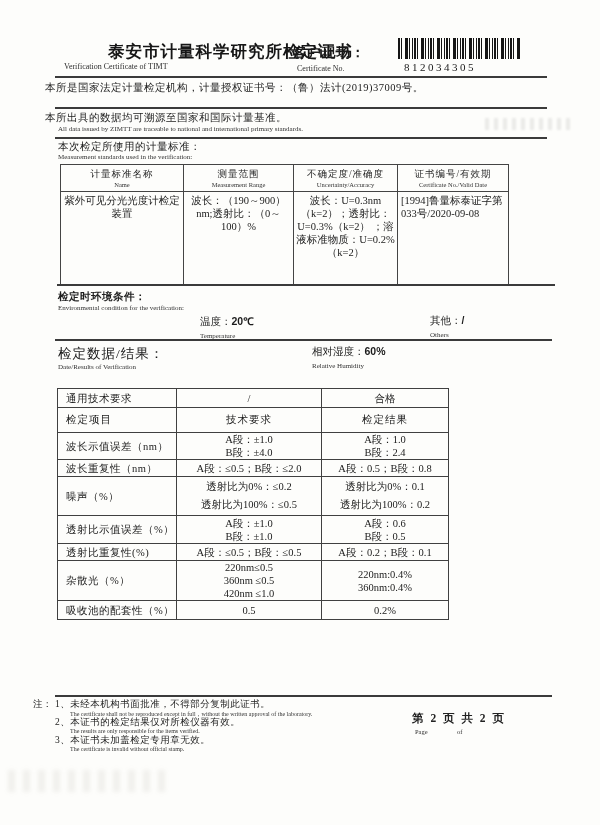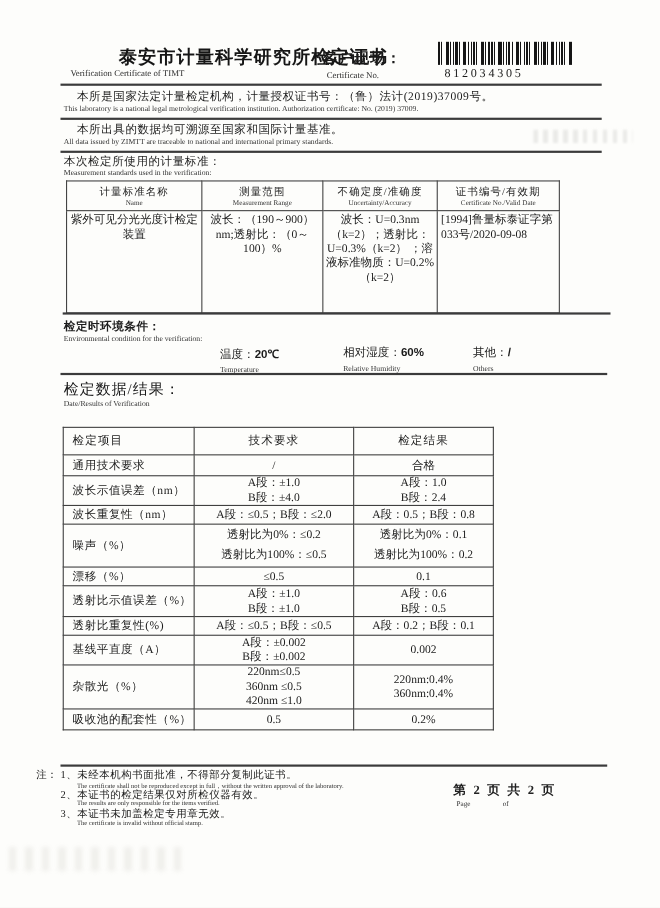--- a/index.html
+++ b/index.html
@@ -40,21 +40,21 @@
     font-size:11px; letter-spacing:2.5px; color:#1a1a1a;
   }
   .rule { position:absolute; left:55px; width:492px; height:2px; background:#3b3b3b; }
   #rule1 { top:76px; }
   #rule2 { top:107px; height:1.5px; }
   #rule3 { top:137px; }
   #rule-env { top:339px; height:1.5px; width:497px; }
   #rule-notes { top:695px; height:2px; width:497px; }
   .heavy-line-t1 { position:absolute; left:57px; top:284px; width:498px; height:2px; background:#3b3b3b; }
 
-  .stmt-cn { position:absolute; left:70px; font-size:10.5px; letter-spacing:0.5px; color:#1c1c1c; }
+  .stmt-cn { position:absolute; left:45px; font-size:10.5px; letter-spacing:0.5px; color:#1c1c1c; }
   .stmt-en { position:absolute; left:58px; font-size:7px; color:#333; }
   #st1-cn { top:81px; } #st1-en { top:95px; }
   #st2-cn { top:111px; } #st2-en { top:125px; }
 
   
   .std-heading-cn { position:absolute; left:58px; top:140px; font-size:10.5px; letter-spacing:0.5px; color:#1c1c1c; }
   .std-heading-en { position:absolute; left:58px; top:153px; font-size:7px; color:#333; }
   table { border-collapse:collapse; table-layout:fixed; }
   .t1 { position:absolute; left:60px; top:164px; width:448px; }
   .t1 th, .t1 td { border:1px solid #444; }
@@ -69,21 +69,21 @@
   .t1 .c-unc { text-align:center; padding-left:1px; padding-right:1px; }
   .t1 .c-cert { text-align:left; padding-left:3px; }
 
   
   .env-heading-cn { position:absolute; left:58px; top:290px; font-size:10.5px; font-weight:bold; letter-spacing:0.5px; }
   .env-heading-en { position:absolute; left:58px; top:304px; font-size:7px; color:#333; }
   .env-item { position:absolute; top:314px; }
   .env-item .cn { font-size:10.5px; color:#1b1b1b; }
   .env-item .cn b { font-family:"Liberation Sans", sans-serif; font-size:10.5px; }
   .env-item .en { font-size:7px; color:#333; margin-top:3px; }
-  #env-0 { left:64px; } #env-1 { left:200px; } #env-2 { left:312px; } #env-3 { left:430px; }
+  #env-0 { left:64px; } #env-1 { left:200px; } #env-2 { left:312px;margin-top:31px; } #env-3 { left:430px; }
 
   
   .res-heading-cn { position:absolute; left:58px; top:345px; font-size:13.5px; letter-spacing:1px; color:#161616; }
   .res-heading-en { position:absolute; left:58px; top:363px; font-size:7px; color:#333; }
   .t2 { position:absolute; left:57px; top:388px; width:391px; }
   .t2 th, .t2 td { border:1.2px solid #404040; font-size:10.5px; color:#1b1b1b; }
   .t2 th { font-weight:normal; letter-spacing:1px; }
   .t2 .col-item { text-align:left; padding-left:8px; }
   .t2 .col-mid, .t2 .col-res { text-align:center; }
   .t2 td { vertical-align:middle; line-height:13px; white-space:pre-line; }
@@ -119,21 +119,20 @@
 
   <div class="title-cn">泰安市计量科学研究所检定证书</div>
   <div class="title-en">Verification Certificate of TIMT</div>
   <div class="certno-label-cn">客户现场：</div>
   <div class="certno-label-en">Certificate No.</div>
   <div class="barcode"></div>
   <div class="certno-value">812034305</div>
   <div class="rule" id="rule1"></div>
 
   <div class="stmt-cn" id="st1-cn">本所是国家法定计量检定机构，计量授权证书号：（鲁）法计(2019)37009号。</div>
-  <div class="stmt-en" id="st1-en">This laboratory is a national legal metrological verification institution. Authorization certificate: No. (2019) 37009.</div>
   <div class="rule" id="rule2"></div>
   <div class="stmt-cn" id="st2-cn">本所出具的数据均可溯源至国家和国际计量基准。</div>
   <div class="stmt-en" id="st2-en">All data issued by ZIMTT are traceable to national and international primary standards.</div>
   <div class="rule" id="rule3"></div>
   <div class="artifact"></div>
 
   <div class="std-heading-cn">本次检定所使用的计量标准：</div>
   <div class="std-heading-en">Measurement standards used in the verification:</div>
   <table class="t1">
     <colgroup>
@@ -191,71 +190,60 @@
 
   <div class="res-heading-cn">检定数据/结果：</div>
   <div class="res-heading-en">Date/Results of Verification</div>
   <table class="t2">
     <colgroup>
         <col style="width:119px">
         <col style="width:145px">
         <col style="width:127px">
       </colgroup>
     <tbody>
-        <tr style="height:25px">
+        <tr style="height:19px">
+      <td class="col-item">通用技术要求</td>
+      <td class="col-mid">/</td>
+      <td class="col-res">合格</td>
+    </tr>
+    <tr style="height:25px">
       <th class="col-item">检定项目</th>
       <th class="col-mid">技术要求</th>
       <th class="col-res">检定结果</th>
-    </tr>
-    <tr style="height:19px">
-      <td class="col-item">通用技术要求</td>
-      <td class="col-mid">/</td>
-      <td class="col-res">合格</td>
     </tr>
     <tr style="height:17px">
       <td class="col-item">波长示值误差（nm）</td>
       <td class="col-mid">A段：±1.0
 B段：±4.0</td>
       <td class="col-res">A段：1.0
 B段：2.4</td>
     </tr>
     <tr style="height:17px">
       <td class="col-item">波长重复性（nm）</td>
       <td class="col-mid">A段：≤0.5；B段：≤2.0</td>
       <td class="col-res">A段：0.5；B段：0.8</td>
     </tr>
     <tr style="height:39px" class="gap">
       <td class="col-item">噪声（%）</td>
       <td class="col-mid">透射比为0%：≤0.2
 透射比为100%：≤0.5</td>
       <td class="col-res">透射比为0%：0.1
 透射比为100%：0.2</td>
     </tr>
-    <tr style="height:17px">
-      <td class="col-item">漂移（%）</td>
-      <td class="col-mid">≤0.5</td>
-      <td class="col-res">0.1</td>
-    </tr>
     <tr style="height:28px">
       <td class="col-item">透射比示值误差（%）</td>
       <td class="col-mid">A段：±1.0
 B段：±1.0</td>
       <td class="col-res">A段：0.6
 B段：0.5</td>
     </tr>
     <tr style="height:17px">
       <td class="col-item">透射比重复性(%)</td>
       <td class="col-mid">A段：≤0.5；B段：≤0.5</td>
       <td class="col-res">A段：0.2；B段：0.1</td>
-    </tr>
-    <tr style="height:26px">
-      <td class="col-item">基线平直度（A）</td>
-      <td class="col-mid">A段：±0.002
-B段：±0.002</td>
-      <td class="col-res">0.002</td>
     </tr>
     <tr style="height:38px">
       <td class="col-item">杂散光（%）</td>
       <td class="col-mid">220nm≤0.5
 360nm ≤0.5
 420nm ≤1.0</td>
       <td class="col-res">220nm:0.4%
 360nm:0.4%</td>
     </tr>
     <tr style="height:19px">

